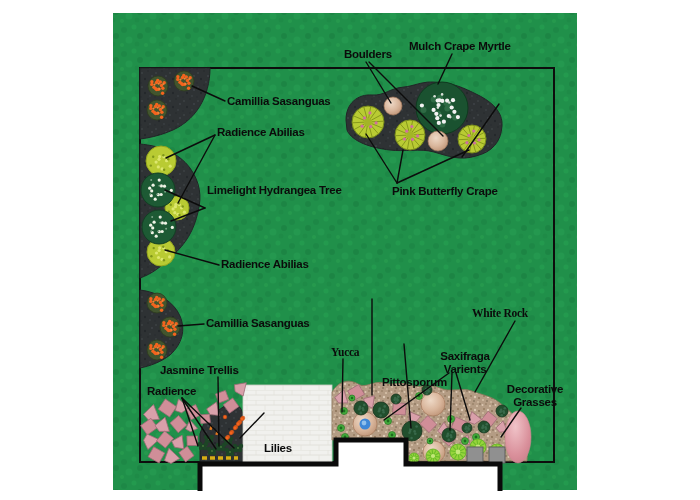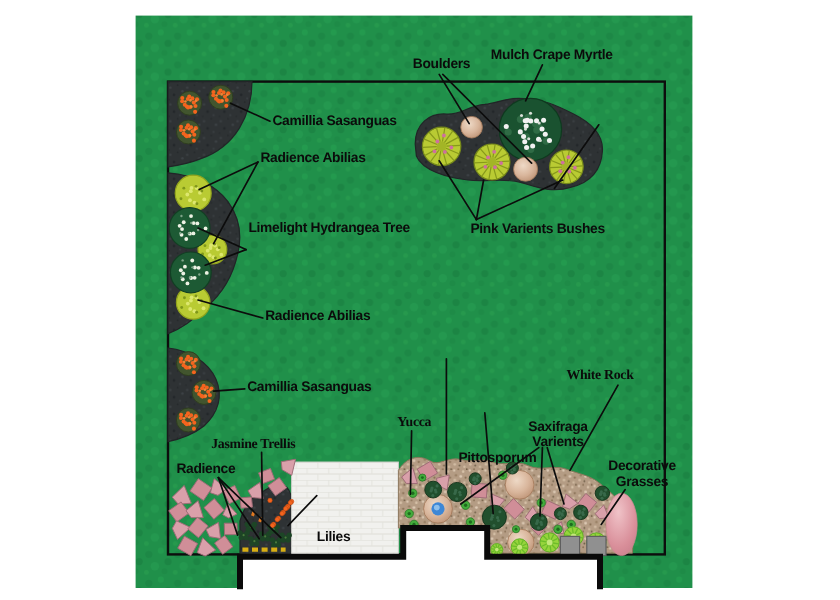--- a/index.html
+++ b/index.html
@@ -781,25 +781,25 @@
   </svg>
 
   <div id="labels-layer">
       <div class="plan-label" style="left: 344px; top: 48px;">Boulders</div>
       <div class="plan-label" style="left: 409px; top: 40px;">Mulch Crape Myrtle</div>
       <div class="plan-label" style="left: 227px; top: 95px;">Camillia Sasanguas</div>
       <div class="plan-label" style="left: 217px; top: 126px;">Radience Abilias</div>
       <div class="plan-label" style="left: 207px; top: 184px;">Limelight Hydrangea Tree</div>
       <div class="plan-label" style="left: 221px; top: 258px;">Radience Abilias</div>
       <div class="plan-label" style="left: 206px; top: 317px;">Camillia Sasanguas</div>
-      <div class="plan-label" style="left: 392px; top: 185px;">Pink Varients Bushes</div>
+      <div class="plan-label" style="left: 392px; top: 185px;">Pink Butterfly Crape</div>
       <div class="plan-label" style="left: 472px; top: 307px; font-family: Liberation Serif, serif;">White Rock</div>
       <div class="plan-label" style="left: 382px; top: 330px; margin-top: 46px;">Pittosporum</div>
       <div class="plan-label" style="left: 331px; top: 346px; font-family: Liberation Serif, serif;">Yucca</div>
       <div class="plan-label center" style="left: 501px; top: 383px; width: 68px;">Decorative
 Grasses</div>
       <div class="plan-label center" style="left: 434px; top: 350px; width: 62px;">Saxifraga
 Varients</div>
-      <div class="plan-label" style="left: 176px; top: 364px; font-family: Liberation Serif, serif;">Jasmine Trellis</div>
+      <div class="plan-label" style="left: 160px; top: 364px;">Jasmine Trellis</div>
       <div class="plan-label" style="left: 147px; top: 385px;">Radience</div>
       <div class="plan-label" style="left: 264px; top: 404px; margin-top: 38px;">Lilies</div>
     </div>
 </div>
 
 </body></html>

